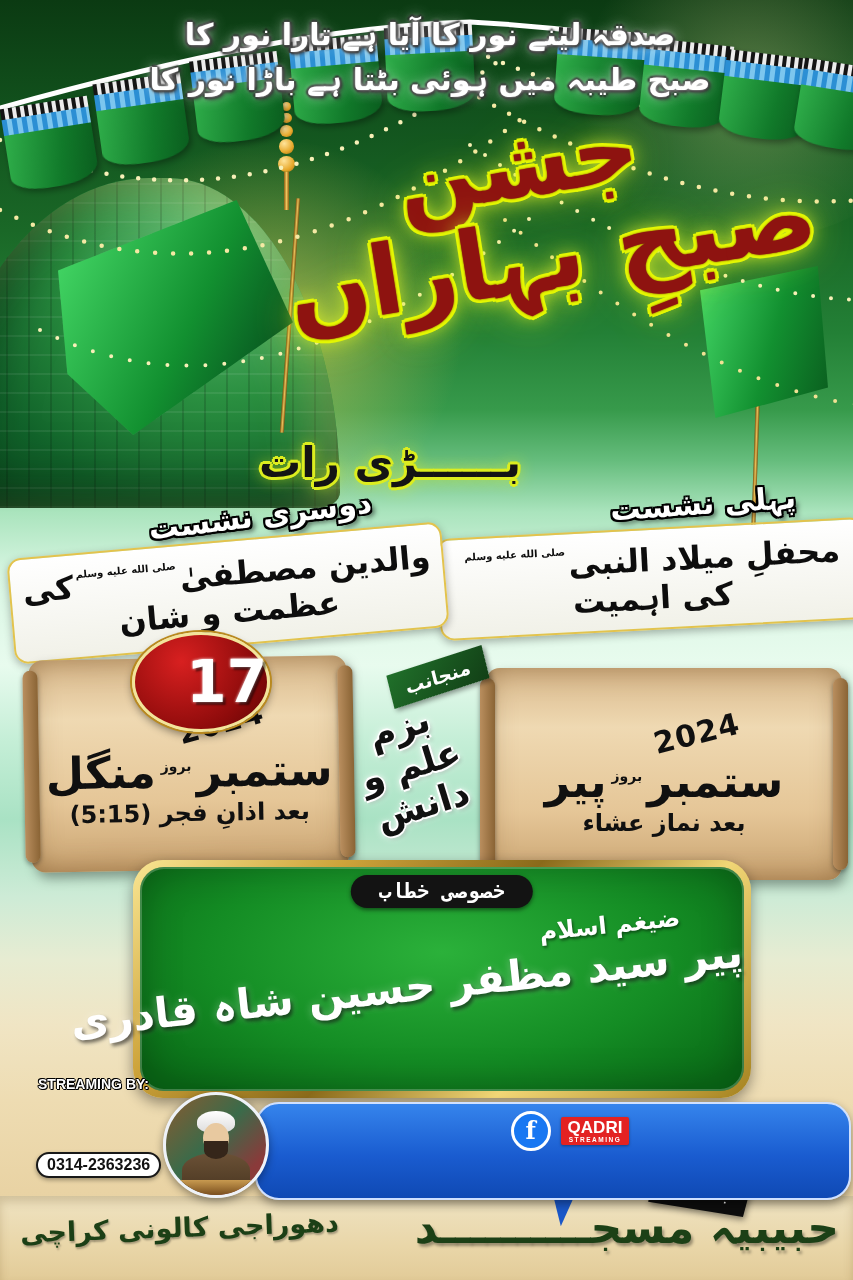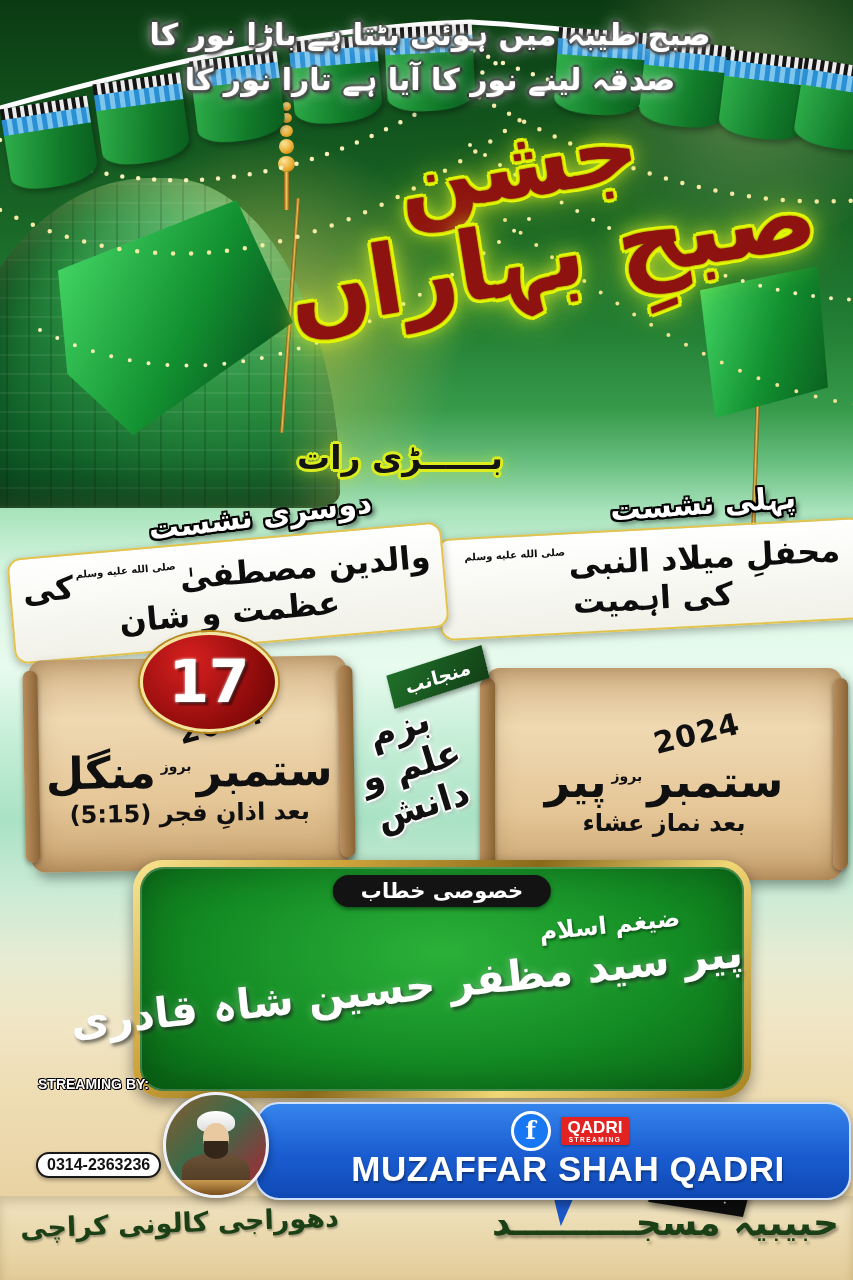--- a/index.html
+++ b/index.html
@@ -60,22 +60,22 @@
 
   
   .title{left:255px;top:118px;width:580px;text-align:center;transform:rotate(-9deg);
     color:#8e1310;font-weight:bold;direction:rtl;white-space:nowrap;
     text-shadow:0 0 2px #6d0c0c,
       -4px 0 0 #e4f702,4px 0 0 #e4f702,0 -4px 0 #e4f702,0 4px 0 #e4f702,
       -3px -3px 0 #e4f702,3px 3px 0 #e4f702,-3px 3px 0 #e4f702,3px -3px 0 #e4f702,
       0 0 18px #d8ee2a,0 0 40px rgba(216,238,42,.85);}
   .title .t1{font-size:92px;line-height:.95;margin-right:40px;}
   .title .t2{font-size:96px;line-height:1.05;}
-  .bari{left:215px;top:438px;width:370px;text-align:center;direction:rtl;
-    color:#141414;font-weight:bold;font-size:33px;
+  .bari{left:205px;top:438px;width:370px;text-align:center;direction:rtl;
+    color:#141414;font-weight:bold;font-size:42px;
     text-shadow:-3px 0 0 #dced1f,3px 0 0 #dced1f,0 -3px 0 #dced1f,0 3px 0 #dced1f,
       -2px -2px 0 #dced1f,2px 2px 0 #dced1f,-2px 2px 0 #dced1f,2px -2px 0 #dced1f,0 0 16px #dced1f;}
 
   
   .sess-head{direction:rtl;color:#fff;font-weight:bold;font-size:30px;
     text-shadow:-2px 0 #000,2px 0 #000,0 -2px #000,0 2px #000,-2px -2px #000,2px 2px #000,-2px 2px #000,2px -2px #000,4px 4px 5px rgba(0,0,0,.55);}
   .sess-box{direction:rtl;background:linear-gradient(180deg,#ffffff,#f1f1e8);
     border:2px solid #e3c34e;border-radius:14px;box-shadow:0 3px 8px rgba(0,0,0,.3);
     color:#0d0d0d;font-weight:bold;font-size:32px;text-align:center;
     display:flex;align-items:center;justify-content:center;padding:8px 10px;}
@@ -93,21 +93,21 @@
   .scroll::before{left:-6px;} .scroll::after{right:-6px;}
   .scroll-r{left:486px;top:668px;width:356px;height:212px;}
   .scroll-l{left:30px;top:658px;width:318px;height:212px;transform:rotate(-1deg);}
   .oval{width:132px;height:94px;border-radius:50%;
     background:radial-gradient(circle at 35% 28%,#d82020,#8e0b0b 65%,#5e0505);
     border:3px solid #f3e49a;box-shadow:0 0 0 2px #b9891f,0 4px 8px rgba(0,0,0,.45);
     display:flex;align-items:center;justify-content:center;
     color:#fff;font-weight:bold;font-size:58px;
     text-shadow:3px 3px 2px rgba(0,0,0,.5),0 0 3px #fff;}
   .oval-r{left:598px;top:640px;}
-  .oval-l{left:140px;top:632px;}
+  .oval-l{left:132px;top:632px;justify-content:flex-end;}
   .scr-body{position:absolute;left:0;right:0;top:56px;text-align:center;direction:rtl;color:#101010;}
   .yr{display:inline-block;font-size:30px;font-weight:bold;letter-spacing:1px;transform:rotate(-14deg) translateX(34px);}
   .mline{font-size:44px;font-weight:bold;line-height:1.05;}
   .mline .brz{display:inline-block;font-size:14px;transform:translateY(-16px);margin:0 5px;}
   .tline{font-size:24px;font-weight:bold;margin-top:4px;}
 
   
   .org-tag{left:388px;top:660px;background:linear-gradient(135deg,#20702a,#123f16);
     color:#fff;direction:rtl;font-weight:bold;font-size:19px;padding:6px 16px;
     transform:rotate(-18deg) skewX(-4deg);box-shadow:2px 3px 5px rgba(0,0,0,.4);}
@@ -117,21 +117,21 @@
 
   
   .gold-frame{left:133px;top:860px;width:604px;height:224px;border-radius:30px;padding:7px;
     background:linear-gradient(135deg,#f9e693,#cda33a 25%,#8a6a1a 48%,#f1d676 70%,#a5821f 100%);
     box-shadow:0 5px 14px rgba(0,0,0,.4);}
   .green-inner{position:relative;width:100%;height:100%;border-radius:24px;
     background:radial-gradient(ellipse at 50% 38%,#2bb13a,#148c24 55%,#0a6b17 90%);
     box-shadow:inset 0 0 0 2px rgba(255,255,255,.22),inset 0 0 40px rgba(0,0,0,.25);}
   .khitab{position:absolute;top:8px;left:50%;transform:translateX(-50%);
     background:#131313;border-radius:18px;padding:4px 28px;direction:rtl;
-    color:#fff;font-weight:bold;font-size:21px;letter-spacing:2px;box-shadow:0 2px 4px rgba(0,0,0,.5);}
+    color:#fff;font-weight:bold;font-size:21px;letter-spacing:2px;box-shadow:0 2px 4px rgba(0,0,0,.5);font-family:Liberation Mono, monospace;}
   .honor{position:absolute;top:44px;right:64px;direction:rtl;color:#fff;font-weight:bold;
     font-size:24px;transform:rotate(-6deg);text-shadow:1px 2px 3px rgba(0,0,0,.5);}
   .spk-name{position:absolute;left:0;right:0;top:92px;text-align:center;direction:rtl;
     color:#fff;font-weight:bold;font-size:42px;white-space:nowrap;transform:rotate(-6deg);
     text-shadow:2px 3px 4px rgba(0,0,0,.55),0 0 10px rgba(255,255,255,.35);}
 
   
   .des-label{left:38px;top:1076px;color:#fff;font-family:"Liberation Sans",sans-serif;
     font-weight:bold;font-size:14px;
     text-shadow:-1px 0 #000,1px 0 #000,0 -1px #000,0 1px #000,1px 1px #000,-1px -1px #000;}
@@ -178,21 +178,21 @@
 
   
   .venue-strip{left:0;top:1196px;width:853px;height:84px;
     background:linear-gradient(180deg,#efe3c2,#e9d6a8 60%,#e2cb98);
     box-shadow:inset 0 6px 10px rgba(120,90,40,.25);}
   .venue-tag{left:653px;top:1168px;background:#0d0d0d;color:#fff;direction:rtl;
     font-weight:bold;font-size:21px;padding:9px 18px;transform:rotate(9deg) skewX(-6deg);
     box-shadow:2px 3px 6px rgba(0,0,0,.45);z-index:3;}
   .venue-row{position:absolute;left:0;top:1202px;width:853px;display:flex;direction:rtl;
     align-items:center;justify-content:space-between;padding:0 14px;box-sizing:border-box;z-index:4;}
-  .masjid{color:#1c4016;font-weight:bold;font-size:36px;white-space:nowrap;direction:rtl;
+  .masjid{color:#1c4016;font-weight:bold;font-size:44px;white-space:nowrap;direction:rtl;
     text-shadow:2px 3px 3px rgba(0,0,0,.35);}
   .venue-addr{color:#1c4016;font-weight:bold;font-size:27px;direction:rtl;margin-left:6px;
     text-shadow:1px 2px 2px rgba(0,0,0,.3);transform:rotate(-2deg);}
 </style>
 </head>
 <body>
 
 <div class="stage">
 
   <div class="abs glow-dome"></div>
@@ -267,22 +267,22 @@
       <div class="blu"></div>
       <div class="grn"></div>
     </div>
   <div class="bunt" style="left:798px;top:64px;transform:rotate(9deg)">
       <div class="chk"></div>
       <div class="blu"></div>
       <div class="grn"></div>
     </div>
 
   <div class="abs couplet">
+    <div>صدقہ لینے نور کا آیا ہے تارا نور کا</div>
     <div>صبح طیبہ میں ہوئی بٹتا ہے باڑا نور کا</div>
-    <div>صدقہ لینے نور کا آیا ہے تارا نور کا</div>
   </div>
 
   <div class="abs title">
     <div class="t1">جشن</div>
     <div class="t2">صبحِ بہاراں</div>
   </div>
   <div class="abs bari">بــــــڑی رات</div>
 
   <div class="abs sess-head sess1-head">پہلی نشست</div>
   <div class="abs sess-box sess1-box">
@@ -346,21 +346,20 @@
   <div class="abs live-banner">
     <div class="lb-row1">
       <div class="fb-circle">
         <span>f</span>
       </div>
       <div class="live-badge">
         <div class="live-word">QADRI</div>
         <div class="stream-word">STREAMING</div>
       </div>
     </div>
-    <div class="lb-t2">MUZAFFAR SHAH QADRI</div>
   </div>
   <div class="abs tail"></div>
 
   <div class="abs venue-strip"></div>
   <div class="abs venue-tag">بمقام</div>
   <div class="venue-row">
     <div class="masjid">حبیبیہ مسجــــــــــد</div>
     <div class="venue-addr">دھوراجی کالونی کراچی</div>
   </div>
 

